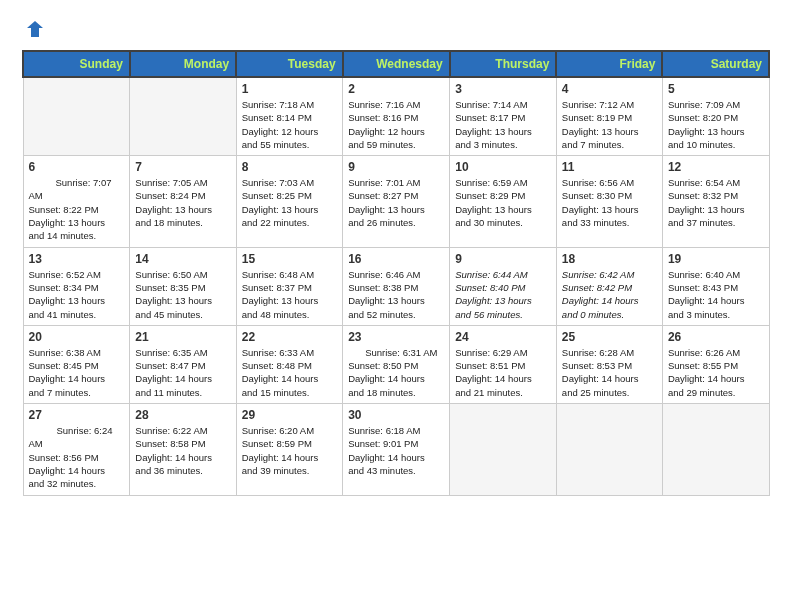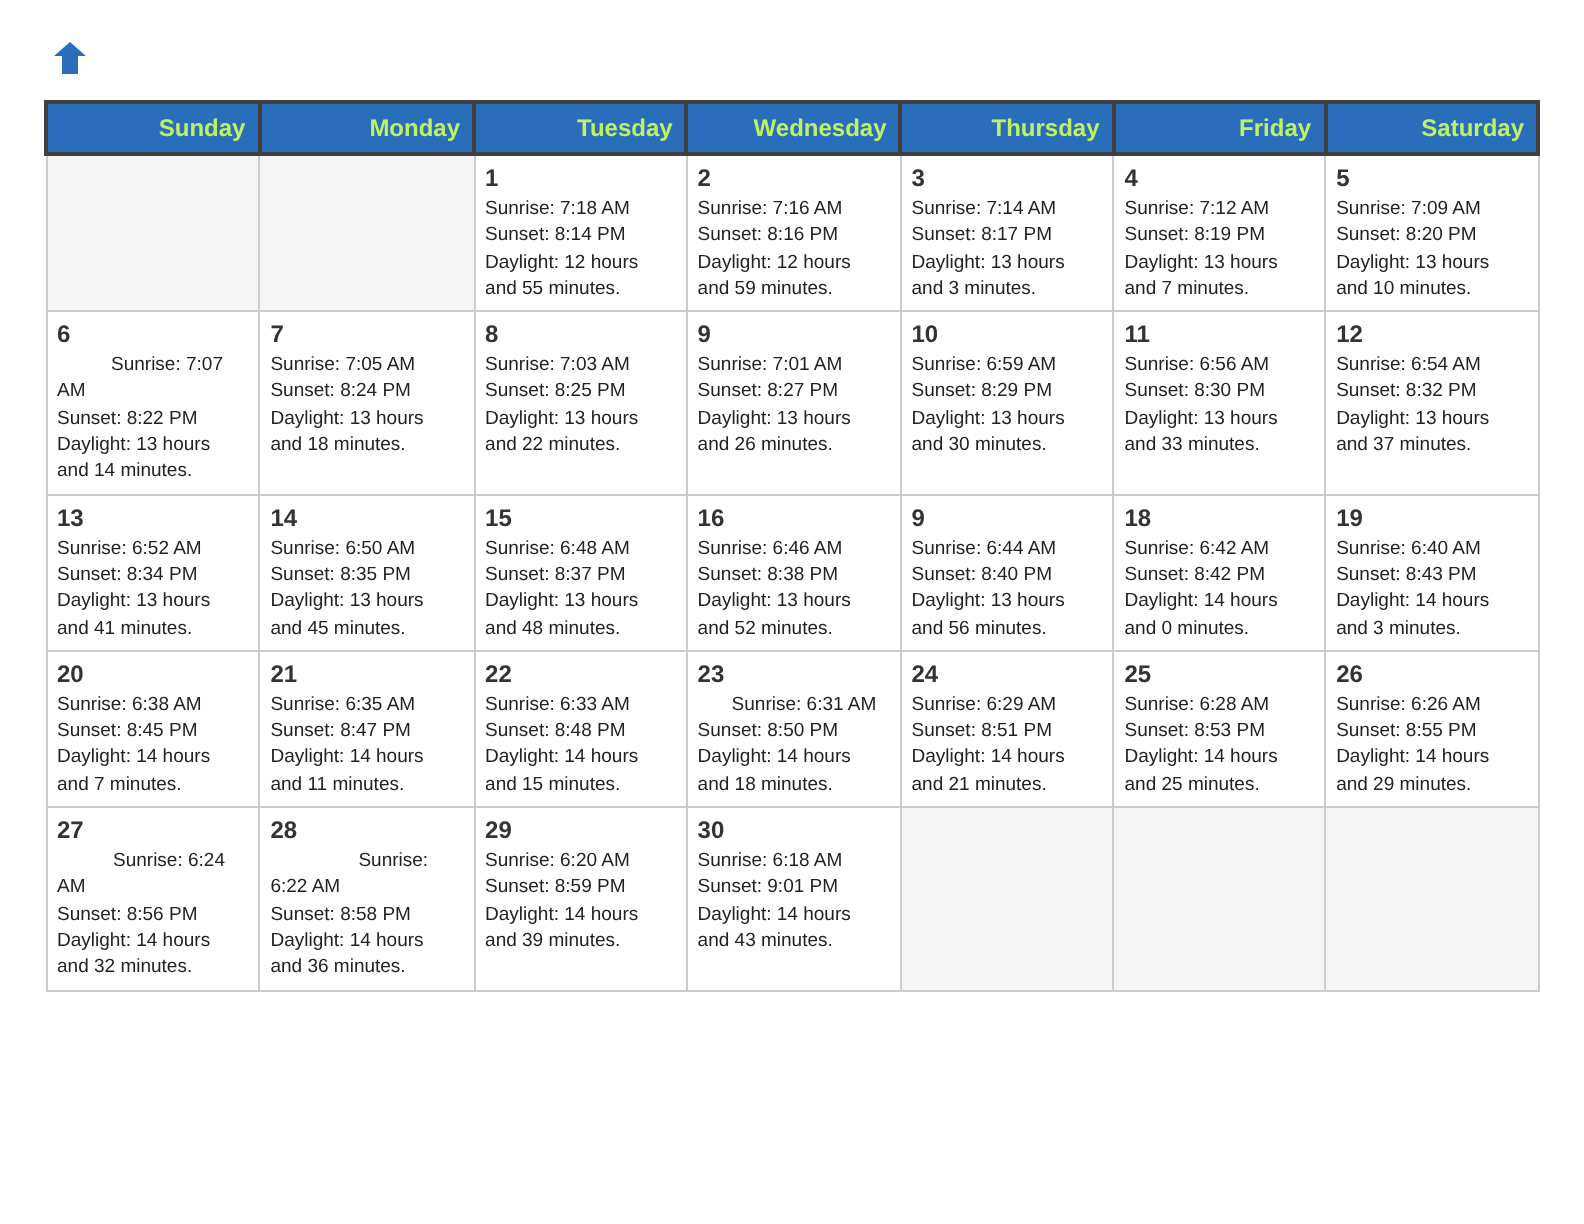--- a/index.html
+++ b/index.html
@@ -199,25 +199,25 @@
 Daylight: 13 hours
 and 45 minutes.</span></td>
           <td><span class="day-num">15</span><span class="day-info" style="white-space: pre-line;">Sunrise: 6:48 AM
 Sunset: 8:37 PM
 Daylight: 13 hours
 and 48 minutes.</span></td>
           <td><span class="day-num">16</span><span class="day-info" style="white-space: pre-line;">Sunrise: 6:46 AM
 Sunset: 8:38 PM
 Daylight: 13 hours
 and 52 minutes.</span></td>
-          <td><span class="day-num">9</span><span class="day-info" style="white-space: pre-line;">Sunrise: 6:44 AM
+          <td><span class="day-num">9</span><span class="day-info" style="white-space: pre-line; font-style: italic;">Sunrise: 6:44 AM
 Sunset: 8:40 PM
 Daylight: 13 hours
 and 56 minutes.</span></td>
-          <td><span class="day-num">18</span><span class="day-info" style="white-space: pre-line;">Sunrise: 6:42 AM
+          <td><span class="day-num">18</span><span class="day-info" style="white-space: pre-line; font-style: italic;">Sunrise: 6:42 AM
 Sunset: 8:42 PM
 Daylight: 14 hours
 and 0 minutes.</span></td>
           <td><span class="day-num">19</span><span class="day-info" style="white-space: pre-line;">Sunrise: 6:40 AM
 Sunset: 8:43 PM
 Daylight: 14 hours
 and 3 minutes.</span></td>
         </tr>
         <tr>
           <td><span class="day-num">20</span><span class="day-info" style="white-space: pre-line;">Sunrise: 6:38 AM
@@ -247,21 +247,21 @@
           <td><span class="day-num">26</span><span class="day-info" style="white-space: pre-line; margin-top: 34px;">Sunrise: 6:26 AM
 Sunset: 8:55 PM
 Daylight: 14 hours
 and 29 minutes.</span></td>
         </tr>
         <tr>
           <td><span class="day-num">27</span><span class="day-info" style="white-space: pre-line; margin-left: 28px;">Sunrise: 6:24 AM
 Sunset: 8:56 PM
 Daylight: 14 hours
 and 32 minutes.</span></td>
-          <td><span class="day-num">28</span><span class="day-info" style="white-space: pre-line; margin-left: 44px;">Sunrise: 6:22 AM
+          <td><span class="day-num">28</span><span class="day-info" style="white-space: pre-line;">Sunrise: 6:22 AM
 Sunset: 8:58 PM
 Daylight: 14 hours
 and 36 minutes.</span></td>
           <td><span class="day-num">29</span><span class="day-info" style="white-space: pre-line;">Sunrise: 6:20 AM
 Sunset: 8:59 PM
 Daylight: 14 hours
 and 39 minutes.</span></td>
           <td><span class="day-num">30</span><span class="day-info" style="white-space: pre-line;">Sunrise: 6:18 AM
 Sunset: 9:01 PM
 Daylight: 14 hours

